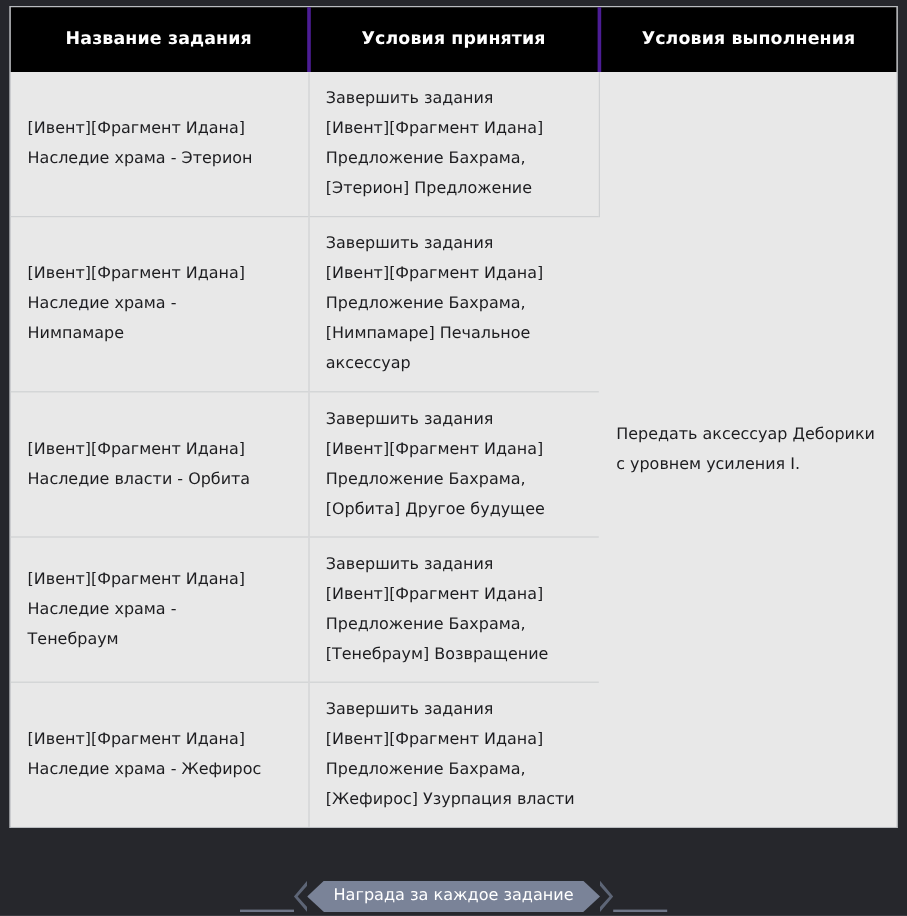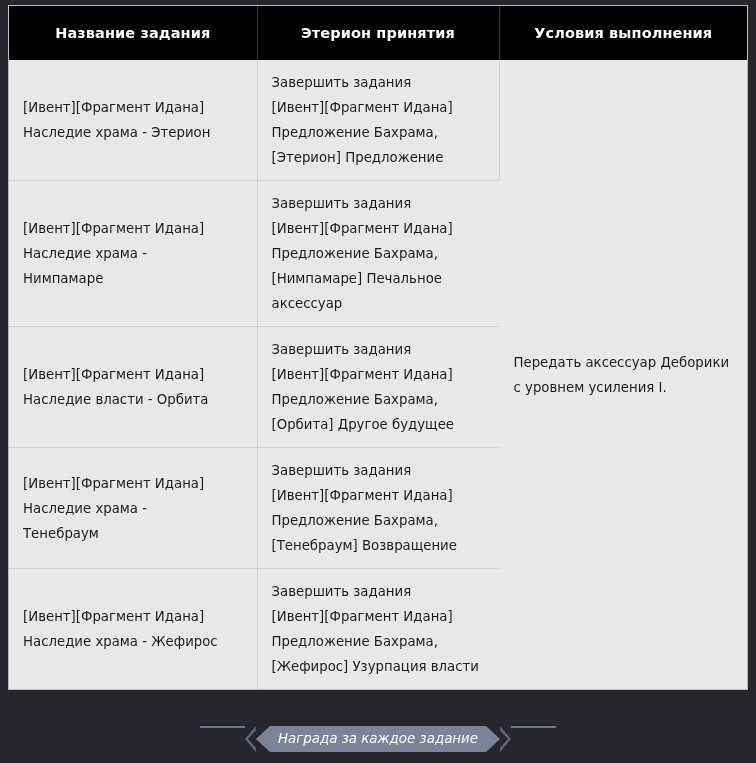--- a/index.html
+++ b/index.html
@@ -37,21 +37,21 @@
     table-layout: fixed;
   }
   table.quest-table th {
     background: #000000;
     color: #ffffff;
     font-size: 14.5px;
     font-weight: bold;
     text-align: center;
     height: 54px;
     padding: 4px 6px;
-    border-right: 1px solid #4c1d95;
+    border-right: 3px solid #4c1d95;
     box-sizing: border-box;
     letter-spacing: 0.1px;
   }
   table.quest-table th:last-child { border-right: none; }
 
   table.quest-table td {
     background: #e8e8e8;
     color: #1d1d20;
     font-size: 13.3px;
     line-height: 25px;
@@ -72,23 +72,22 @@
   .cell-lines span { display: block; }
 
   
   .banner {
     position: absolute;
     left: 0;
     right: 0;
     top: 726px;
     height: 34px;
     display: flex;
-    align-items: flex-start;
+    align-items: flex-end;
     justify-content: center;
-    font-style: italic;
   }
   .banner .rule {
     width: 45px;
     height: 2px;
     background: #6f7688;
   }
   .banner .hex-inner {
     background: #7a8398;
     color: #ffffff;
     font-size: 13.4px;
@@ -117,21 +116,21 @@
   <div class="table-wrap">
     <table class="quest-table">
       <colgroup>
         <col class="c1">
           <col class="c2">
           <col class="c3">
       </colgroup>
       <thead>
         <tr>
           <th>Название задания</th>
-          <th>Этерион принятия</th>
+          <th>Условия принятия</th>
           <th>Условия выполнения</th>
         </tr>
       </thead>
       <tbody>
 
         <tr>
           <td>
             <div class="cell-lines">
               <span>[Ивент][Фрагмент Идана]</span>
               <span>Наследие храма - Этерион</span>

